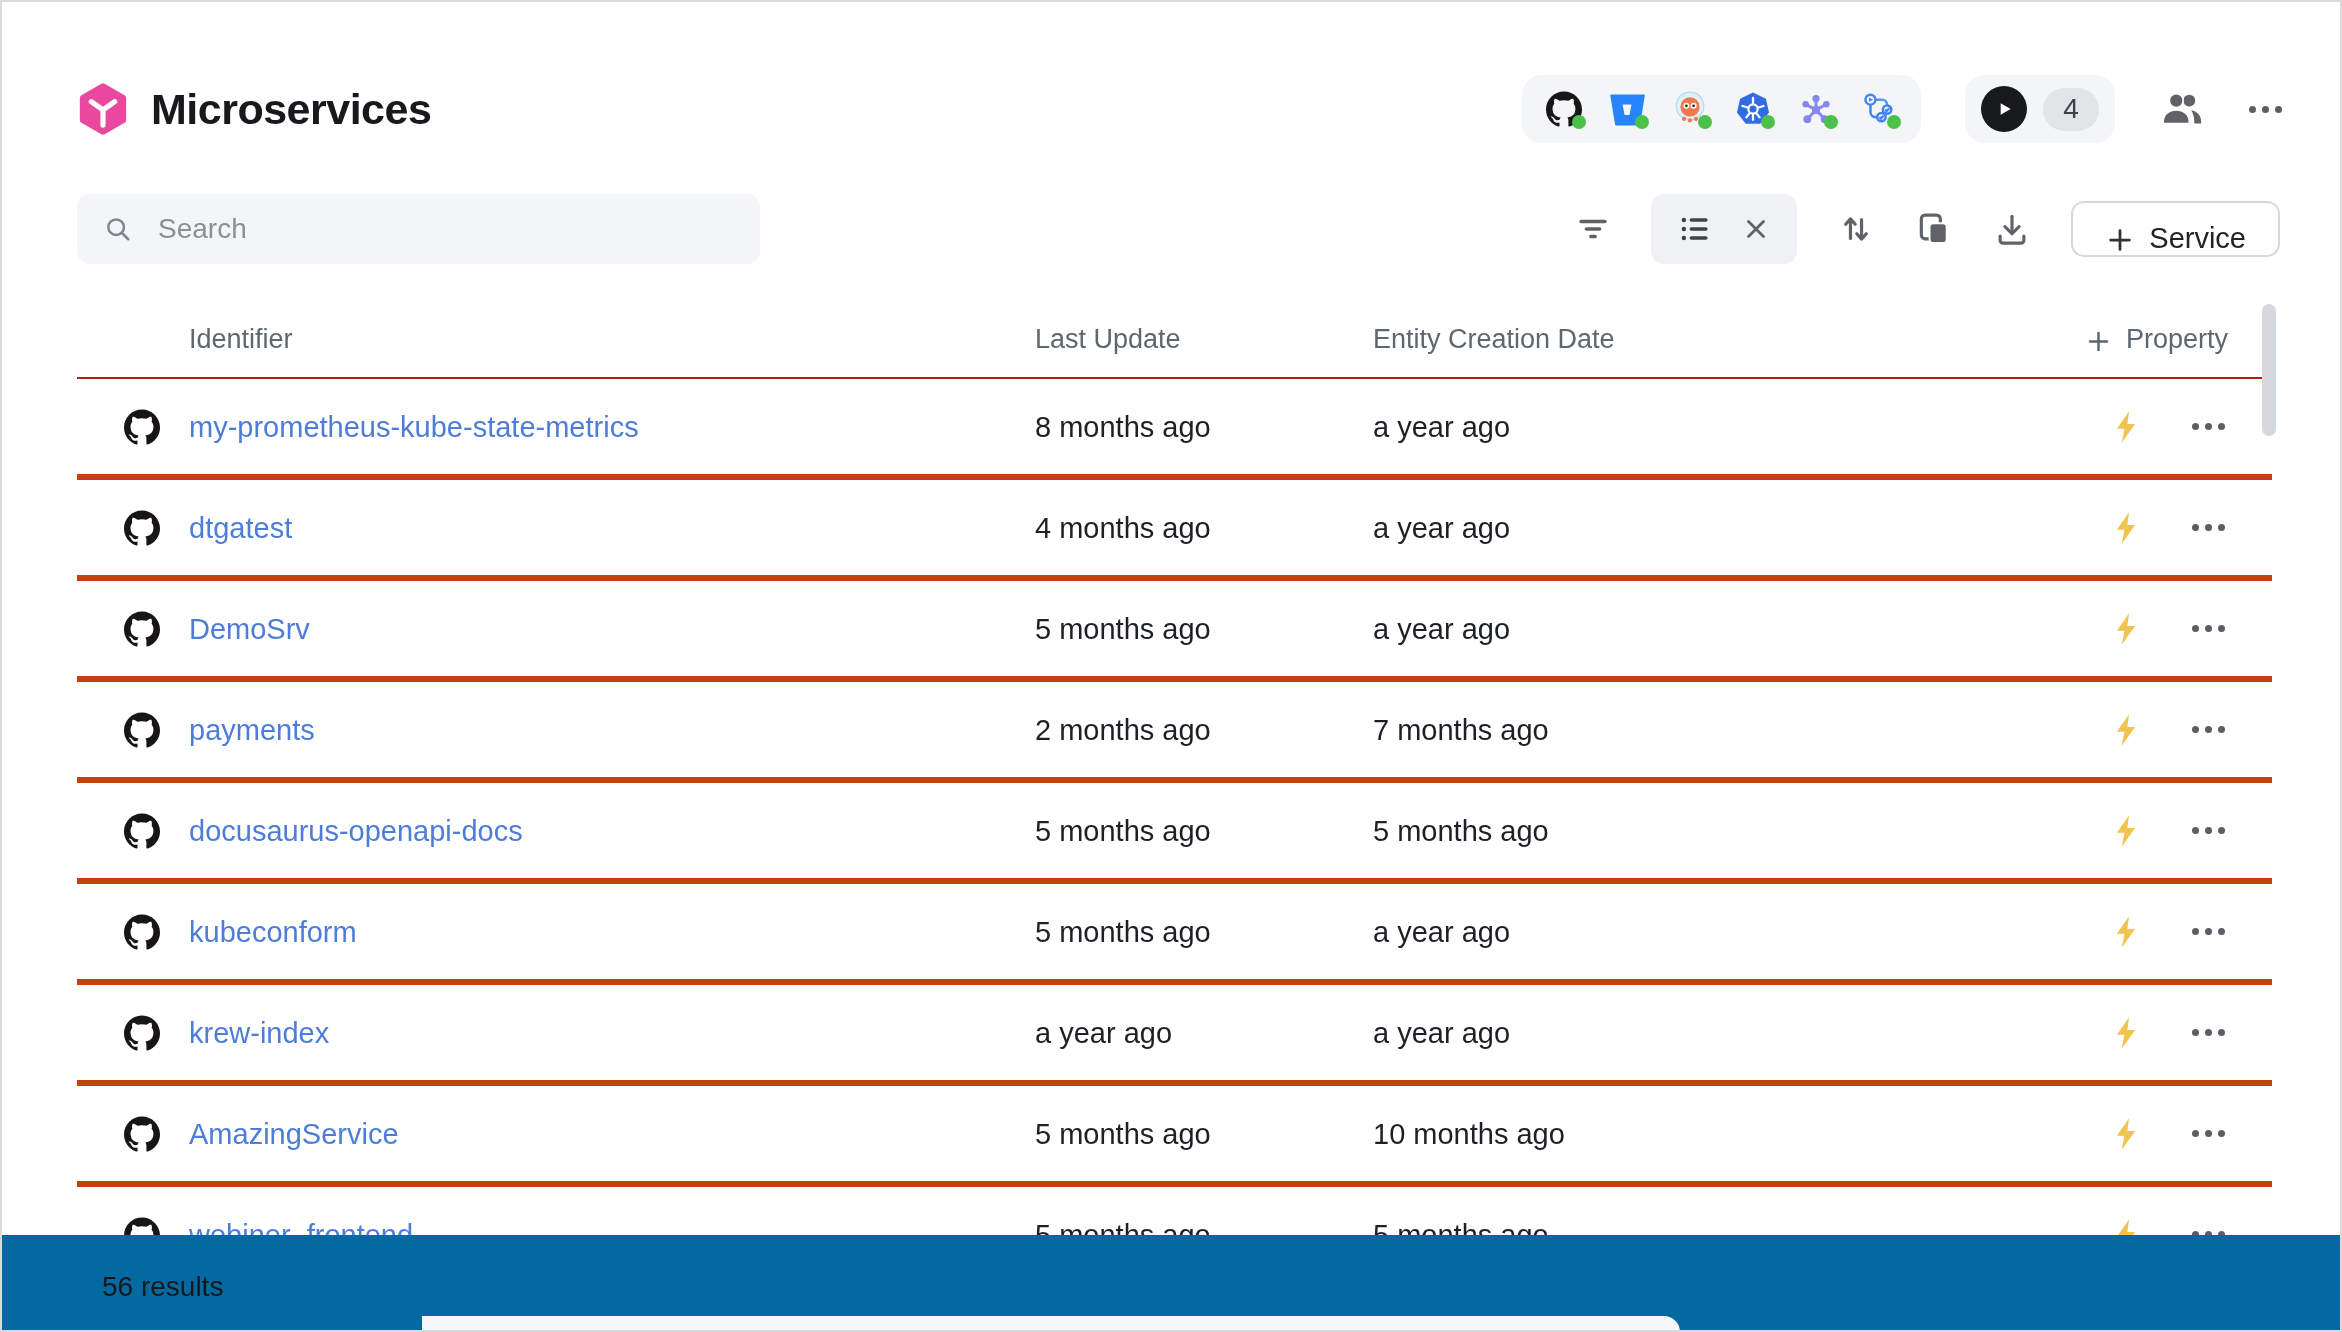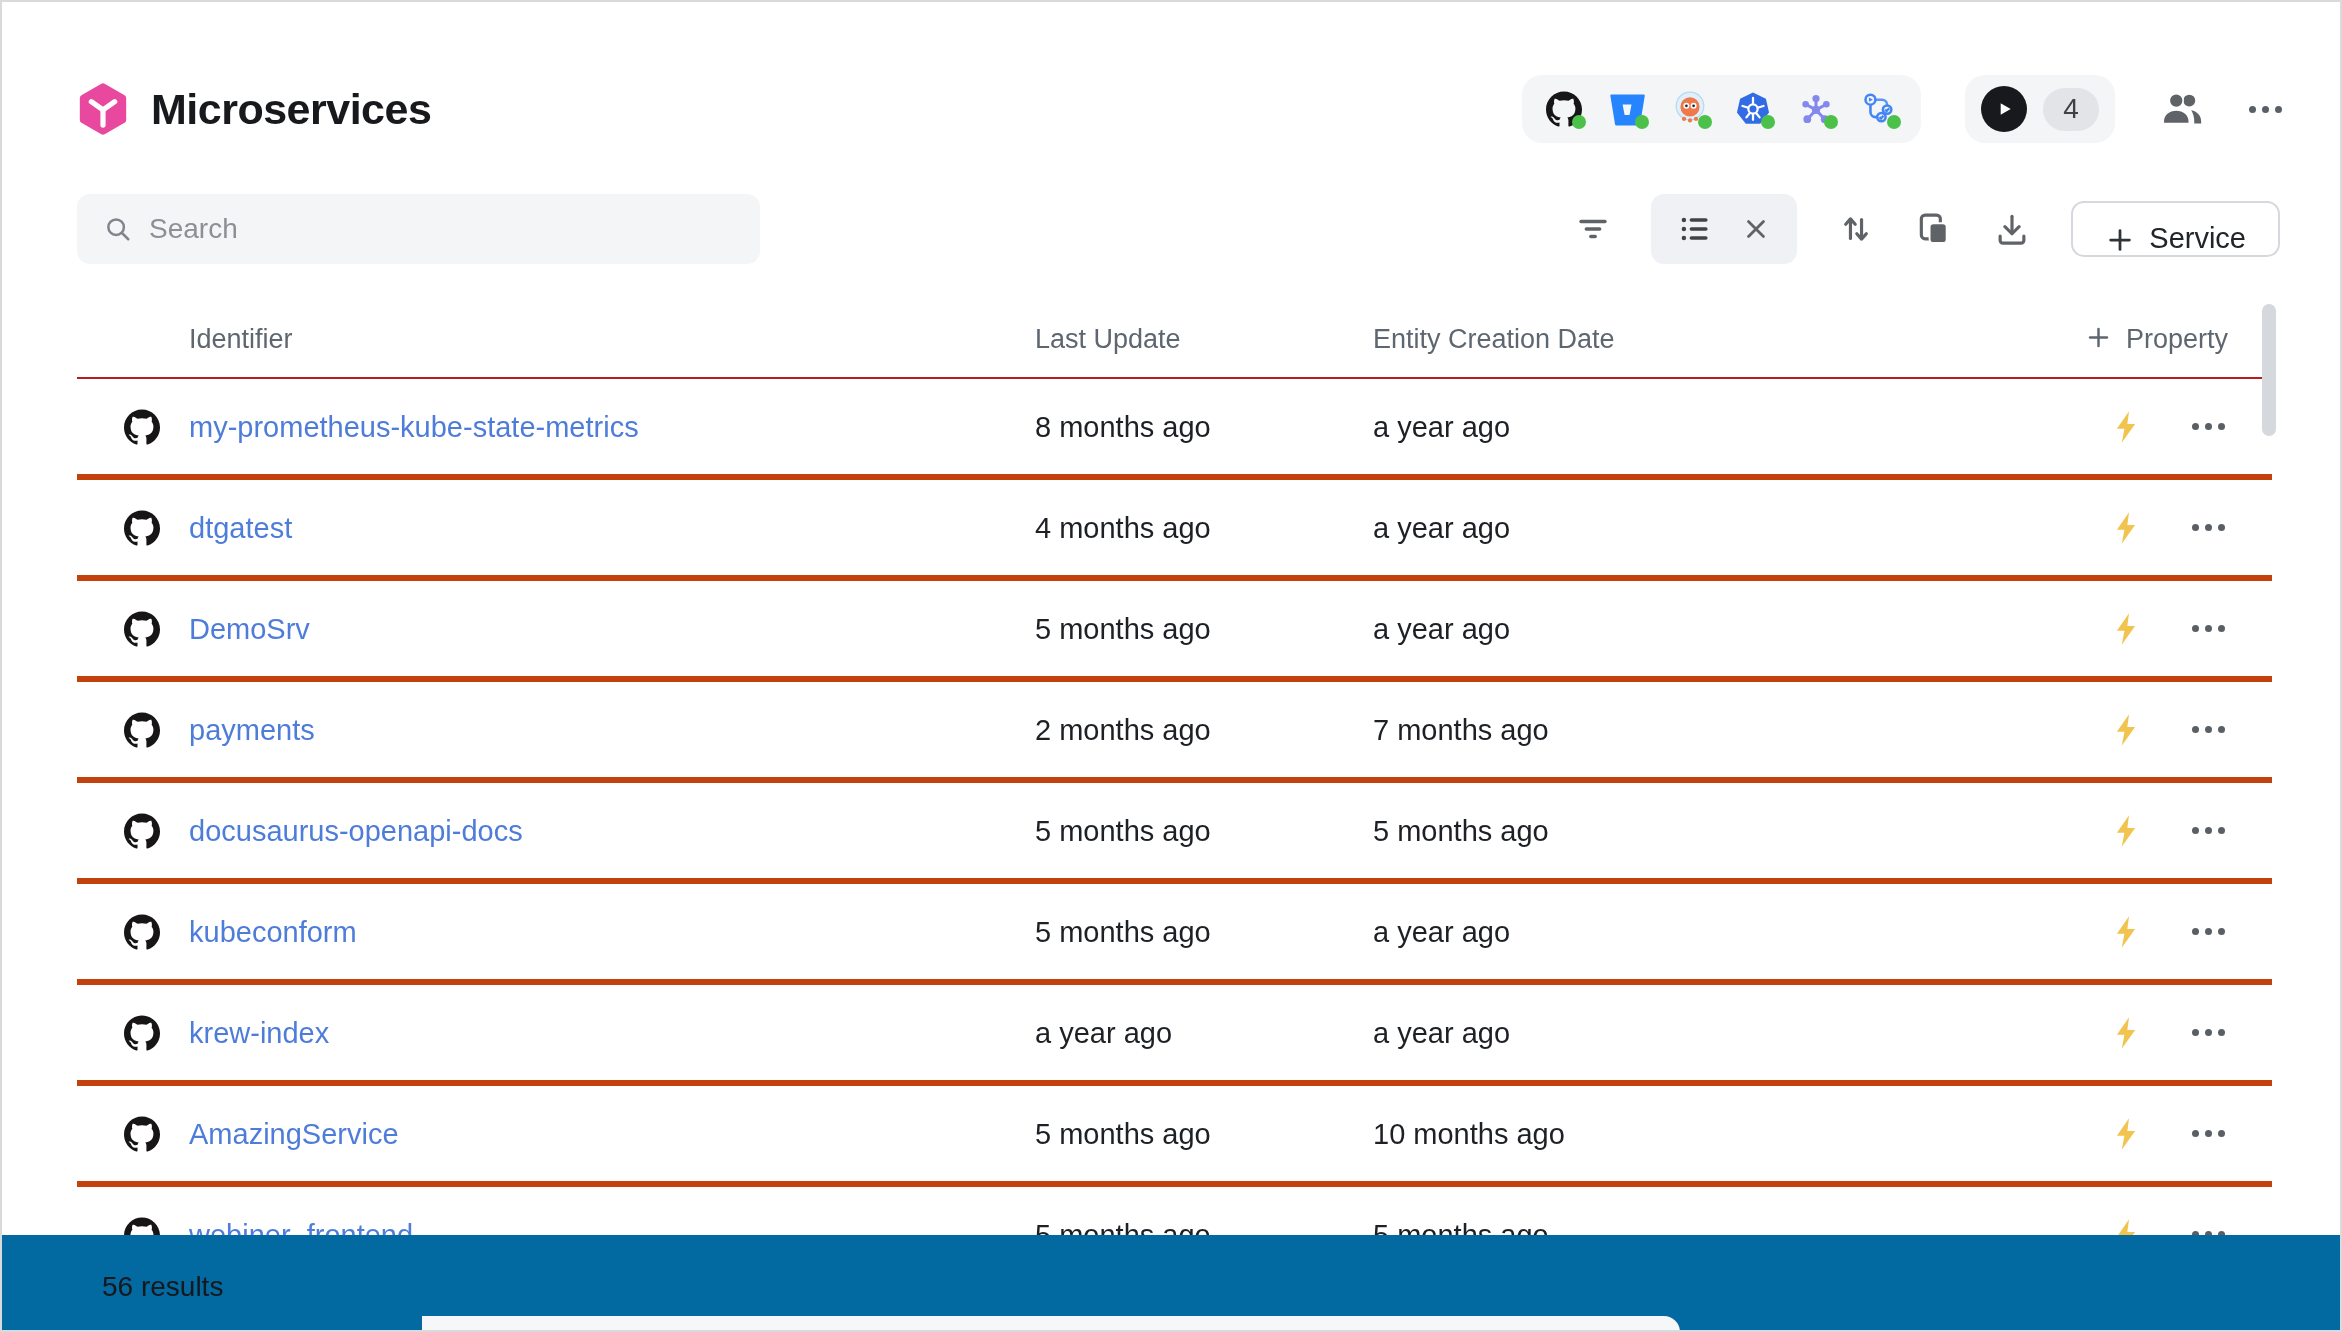--- a/index.html
+++ b/index.html
@@ -33,21 +33,21 @@
     display:flex; align-items:center; justify-content:center;
     font-size:28px; color:#3e4247; }
   .icon-btn { background:none; border:none; cursor:pointer; display:flex;
     align-items:center; justify-content:center; padding:0; }
   .icon-btn svg { display:block; }
 
   
   .toolbar { position:absolute; left:75px; top:192px; right:60px; height:70px; }
   .search-box { position:absolute; left:0; top:0; width:683px; height:70px;
     background:#f4f5f7; border-radius:13px; display:flex; align-items:center;
-    padding:0 26px; gap:16px; }
+    padding:0 26px; gap:25px; }
   .search-box svg { flex:0 0 auto; }
   .search-box input { flex:1; border:none; outline:none; background:transparent;
     font-size:28px; color:#2a2d31; font-family:inherit; }
   .search-box input::placeholder { color:#8a9096; }
 
   .toolbar-right { position:absolute; right:0; top:0; height:70px;
     display:flex; align-items:center; gap:40px; }
   .view-toggle-pill { display:flex; align-items:center; gap:28px; height:70px;
     padding:0 26px; background:#eff1f4; border-radius:13px; }
   .service-btn { display:flex; align-items:flex-end; gap:14px; height:56px;
@@ -57,21 +57,21 @@
 
   
   .table-viewport { position:absolute; left:75px; top:300px; width:2195px; height:933px;
     overflow:hidden; background:#fff; }
   .thead { position:relative; height:77px; display:flex; align-items:center;
     border-bottom:2px solid #b91c1c; }
   .th { position:absolute; font-size:27px; color:#5e6670; }
   .th-identifier { left:112px; }
   .th-lastupdate { left:958px; }
   .th-created { left:1296px; }
-  .th-addprop { position:absolute; right:44px; display:flex; align-items:flex-start;
+  .th-addprop { position:absolute; right:44px; display:flex; align-items:flex-end;
     gap:14px; cursor:pointer; }
   .th-addprop .th { position:static; }
 
   .trow { position:relative; height:101px; border-bottom:6px solid #c2410c; }
   .row-vcs-icon { position:absolute; left:47px; top:50%; transform:translateY(-50%);
     width:36px; height:36px; }
   .row-link { position:absolute; left:112px; top:50%; transform:translateY(-50%);
     font-size:29px; color:#4e7cd9; text-decoration:none; cursor:pointer; }
   .cell-lastupdate { position:absolute; left:958px; top:50%; transform:translateY(-50%);
     font-size:29px; color:#1d2025; }

